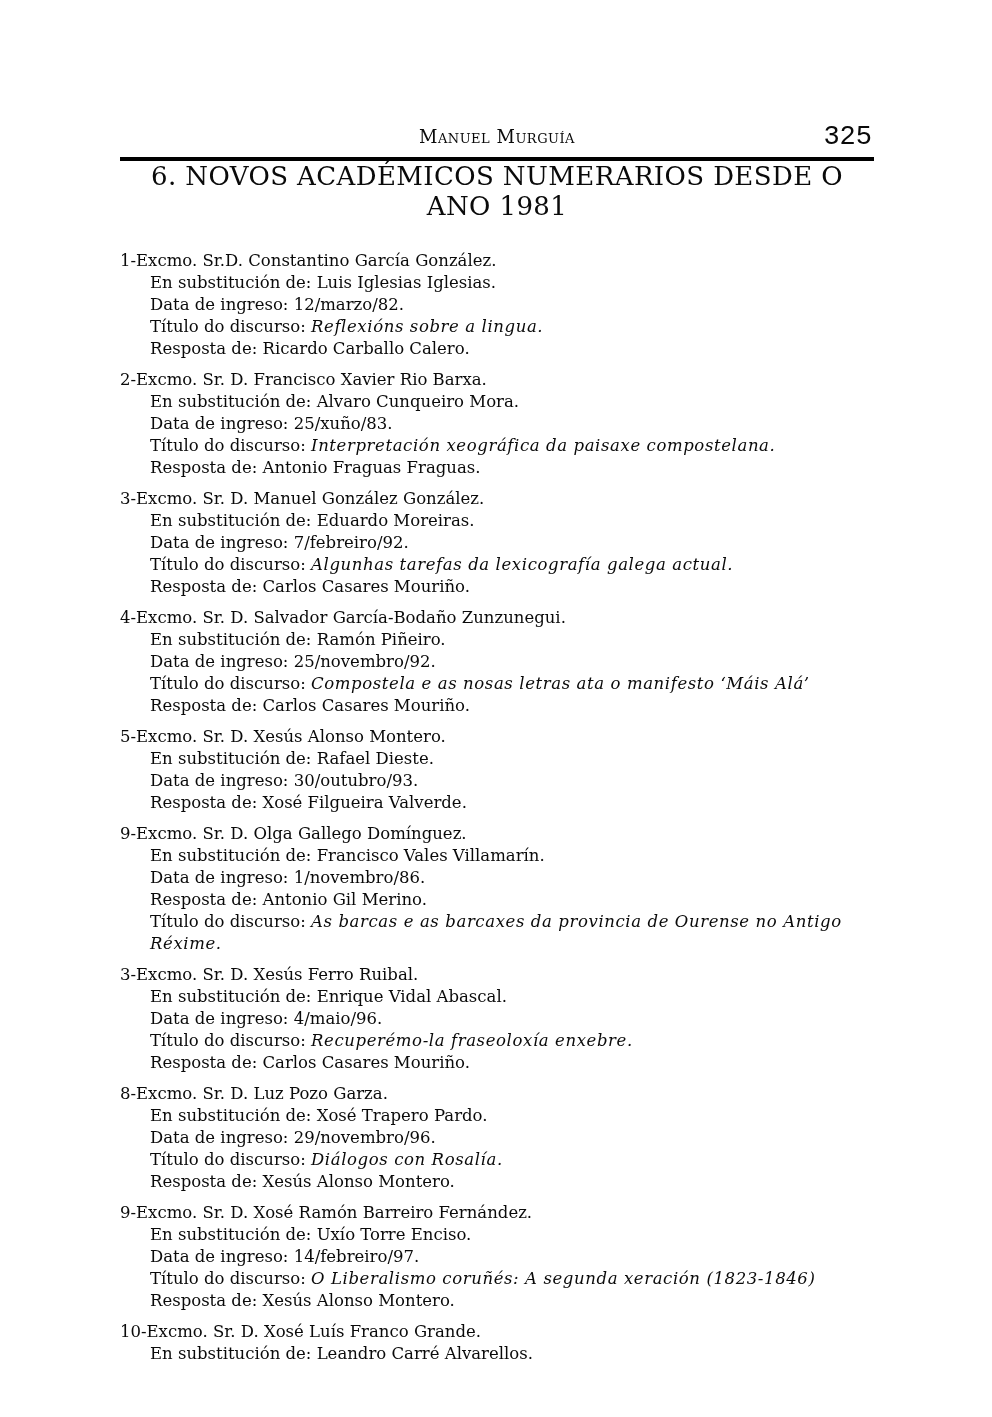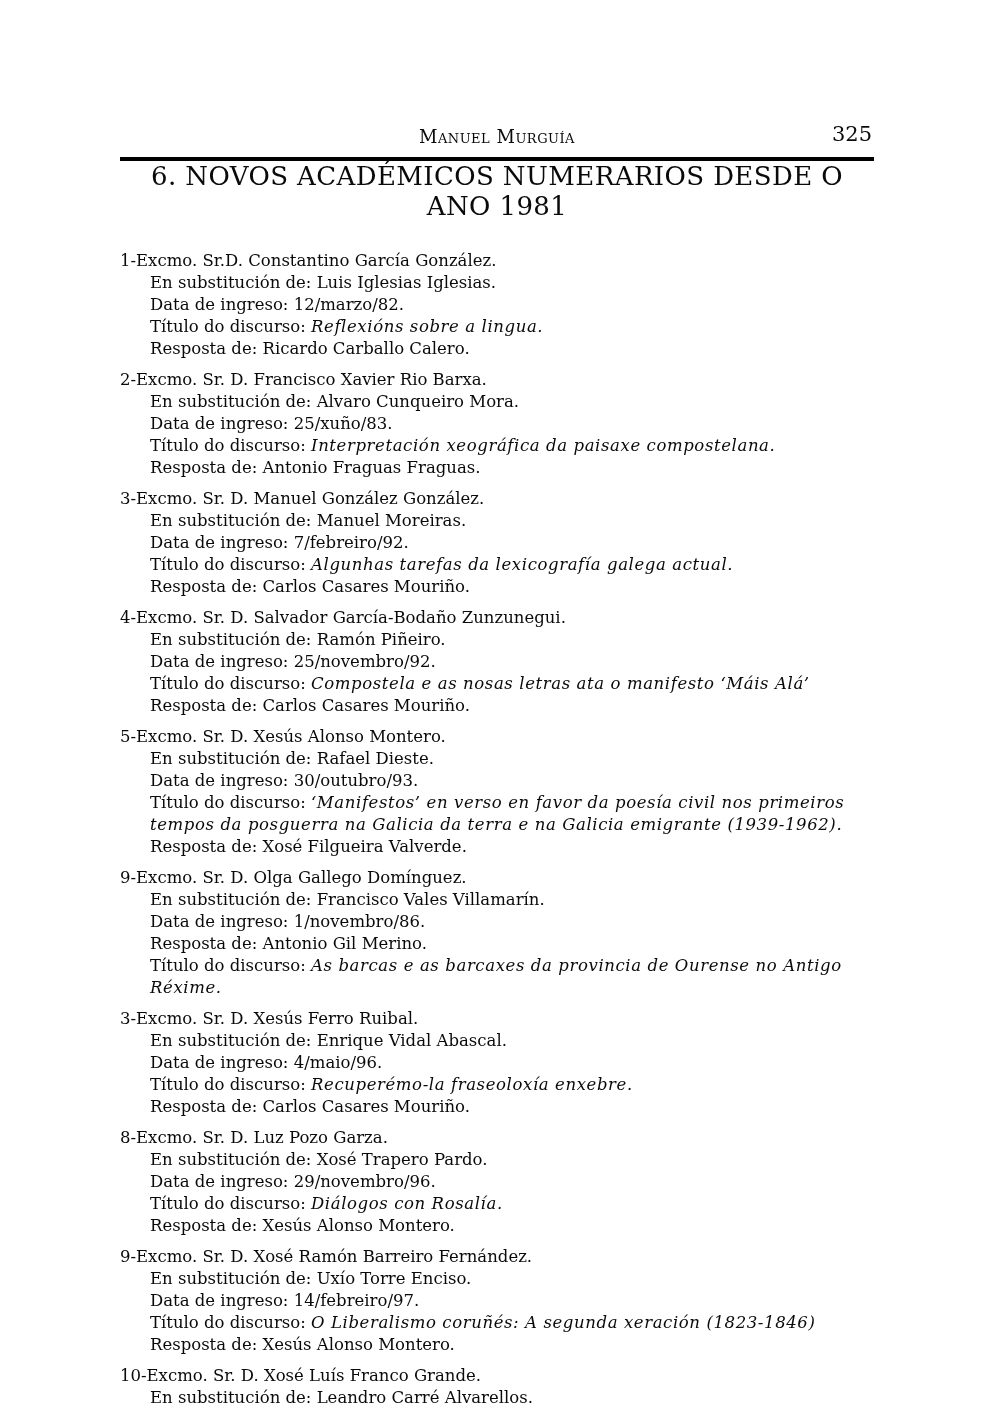--- a/index.html
+++ b/index.html
@@ -26,21 +26,22 @@
     display: block;
     text-align: center;
     font-variant: small-caps;
     font-size: 18px;
     letter-spacing: 0.5px;
   }
   .page-number {
     position: absolute;
     right: 2px;
     top: -4px;
-    font-size: 21px;
+    font-size: 27px;
+    font-family: Liberation Mono, monospace;
   }
   .header-rule {
     height: 4px;
     background: #000000;
     margin-top: 5px;
   }
   .section-title {
     text-align: center;
     font-size: 26px;
     font-weight: normal;
@@ -90,21 +91,21 @@
     <div class="entry-detail">En substitución de: Alvaro Cunqueiro Mora.</div>
     <div class="entry-detail">Data de ingreso: 25/xuño/83.</div>
     <div class="entry-detail">
       <span class="disc-label">Título do discurso: </span><span class="disc-title">Interpretación xeográfica da paisaxe compostelana.</span>
     </div>
     <div class="entry-detail">Resposta de: Antonio Fraguas Fraguas.</div>
   </div>
 
   <div class="entry">
     <div class="entry-intro">3-Excmo. Sr. D. Manuel González González.</div>
-    <div class="entry-detail">En substitución de: Manuel Moreiras.</div>
+    <div class="entry-detail">En substitución de: Eduardo Moreiras.</div>
     <div class="entry-detail">Data de ingreso: 7/febreiro/92.</div>
     <div class="entry-detail">
       <span class="disc-label">Título do discurso: </span><span class="disc-title">Algunhas tarefas da lexicografía galega actual.</span>
     </div>
     <div class="entry-detail">Resposta de: Carlos Casares Mouriño.</div>
   </div>
 
   <div class="entry">
     <div class="entry-intro">4-Excmo. Sr. D. Salvador García-Bodaño Zunzunegui.</div>
     <div class="entry-detail">En substitución de: Ramón Piñeiro.</div>
@@ -112,23 +113,20 @@
     <div class="entry-detail">
       <span class="disc-label">Título do discurso: </span><span class="disc-title">Compostela e as nosas letras ata o manifesto ‘Máis Alá’</span>
     </div>
     <div class="entry-detail">Resposta de: Carlos Casares Mouriño.</div>
   </div>
 
   <div class="entry">
     <div class="entry-intro">5-Excmo. Sr. D. Xesús Alonso Montero.</div>
     <div class="entry-detail">En substitución de: Rafael Dieste.</div>
     <div class="entry-detail">Data de ingreso: 30/outubro/93.</div>
-    <div class="entry-detail">
-      <span class="disc-label">Título do discurso: </span><span class="disc-title">‘Manifestos’ en verso en favor da poesía civil nos primeiros tempos da posguerra na Galicia da terra e na Galicia emigrante (1939-1962).</span>
-    </div>
     <div class="entry-detail">Resposta de: Xosé Filgueira Valverde.</div>
   </div>
 
   <div class="entry">
     <div class="entry-intro">9-Excmo. Sr. D. Olga Gallego Domínguez.</div>
     <div class="entry-detail">En substitución de: Francisco Vales Villamarín.</div>
     <div class="entry-detail">Data de ingreso: 1/novembro/86.</div>
     <div class="entry-detail">Resposta de: Antonio Gil Merino.</div>
     <div class="entry-detail">
       <span class="disc-label">Título do discurso: </span><span class="disc-title">As barcas e as barcaxes da provincia de Ourense no Antigo Réxime.</span>

